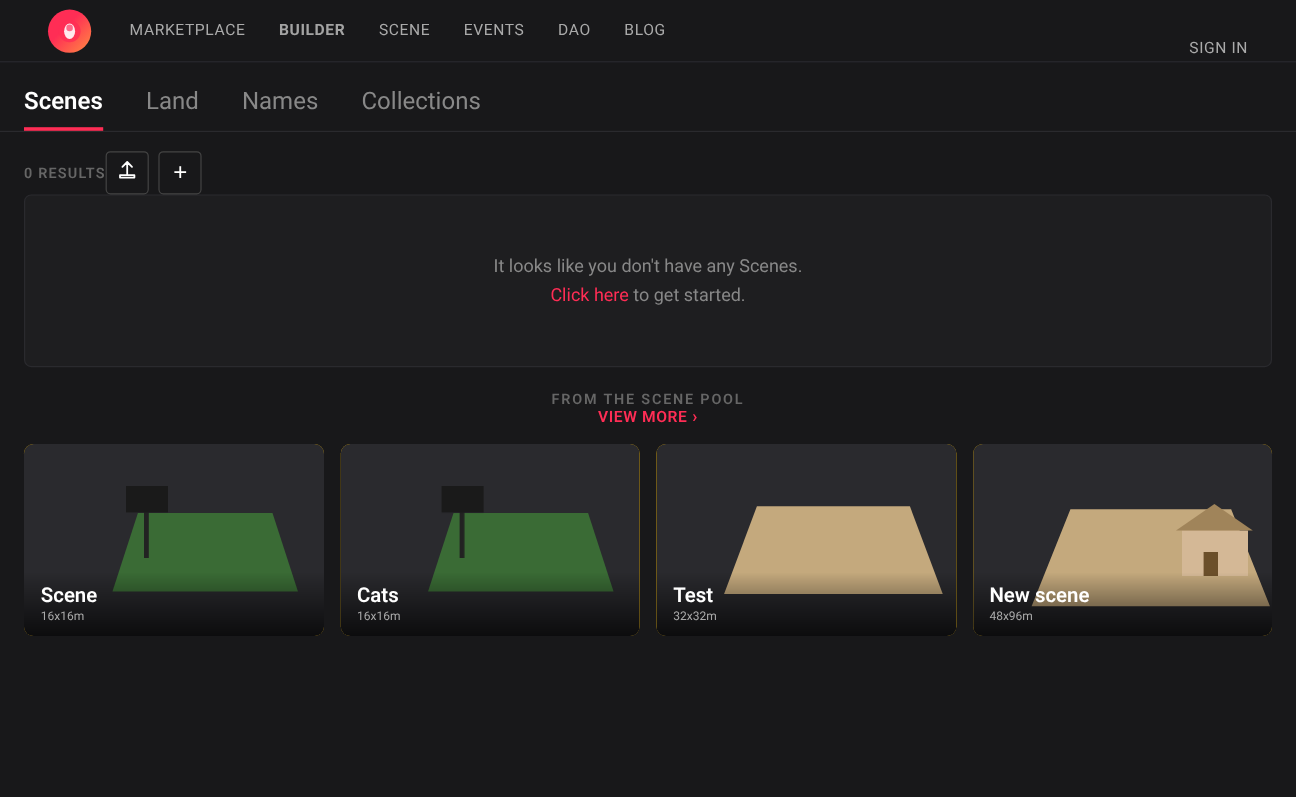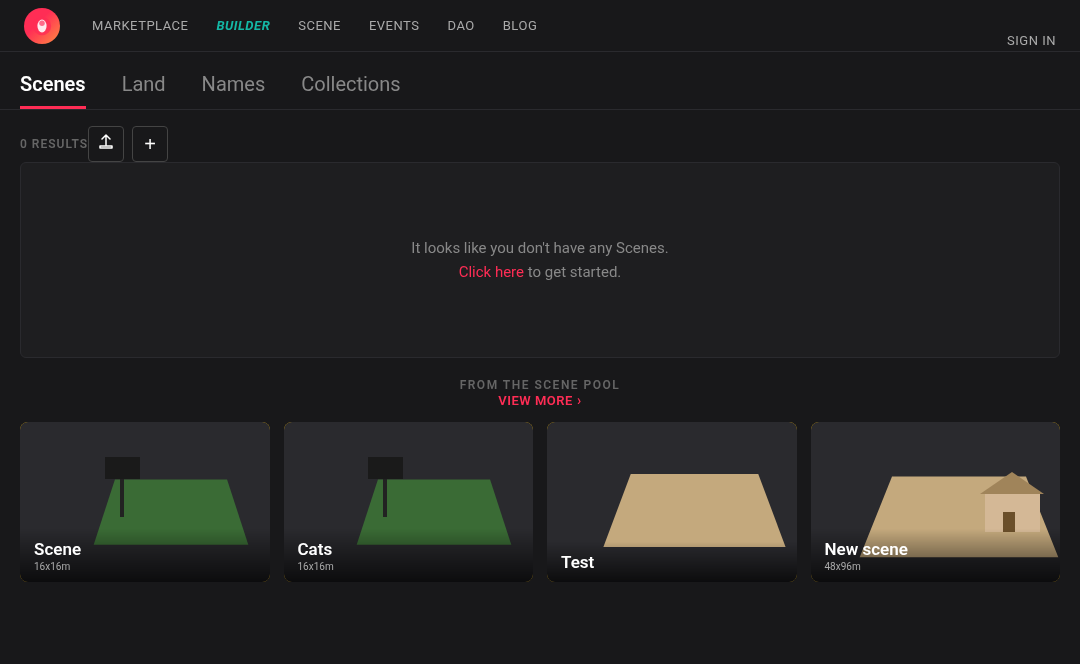--- a/index.html
+++ b/index.html
@@ -12,21 +12,21 @@
       overflow: hidden;
     }
 
     
     .navbar {
       display: flex;
       align-items: center;
       height: 52px;
       background: #18181a;
       border-bottom: 1px solid #2a2a2e;
-      padding: 0 24px;
+      padding: 0 40px;
       gap: 32px;
     }
     .nav-logo {
       width: 36px;
       height: 36px;
       border-radius: 50%;
       background: linear-gradient(135deg, #ff2d55 40%, #ff8c42 100%);
       display: flex; align-items: center; justify-content: center;
       flex-shrink: 0;
       overflow: hidden;
@@ -39,23 +39,22 @@
       flex: 1;
     }
     .nav-link {
       font-size: 13px;
       color: #aaa;
       text-decoration: none;
       letter-spacing: 0.5px;
       cursor: pointer;
     }
     .nav-link.active {
-      color: #14b8a6;
+      color: #a3a3a3;
       font-weight: 700;
-      font-style: italic;
     }
     .nav-signin {
       font-size: 13px;
       color: #aaa;
       letter-spacing: 0.5px;
       cursor: pointer;
       margin-left: auto;
       margin-top: 30px;
     }
 
@@ -113,21 +112,21 @@
       justify-content: center;
       font-size: 16px;
       border-radius: 4px;
     }
 
     
     .empty-panel {
       background: #1e1e20;
       border: 1px solid #2a2a2e;
       border-radius: 6px;
-      height: 196px;
+      height: 144px;
       display: flex;
       flex-direction: column;
       align-items: center;
       justify-content: center;
       gap: 6px;
     }
     .empty-text {
       font-size: 15px;
       color: #888;
     }
@@ -427,20 +426,21 @@
           <div class="card-size">16x16m</div>
         </div>
       </div>
 
       <div class="scene-card">
         <div class="card-image scene-img-3">
           <div class="ground"></div>
         </div>
         <div class="card-info">
           <div class="card-name">Test</div>
+          <div class="card-size">32x32m</div>
         </div>
       </div>
 
       <div class="scene-card">
         <div class="card-image scene-img-4">
           <div class="ground"></div>
           <div class="house">
             <div class="house-walls">
               <div class="house-roof"></div>
               <div class="house-door"></div>

